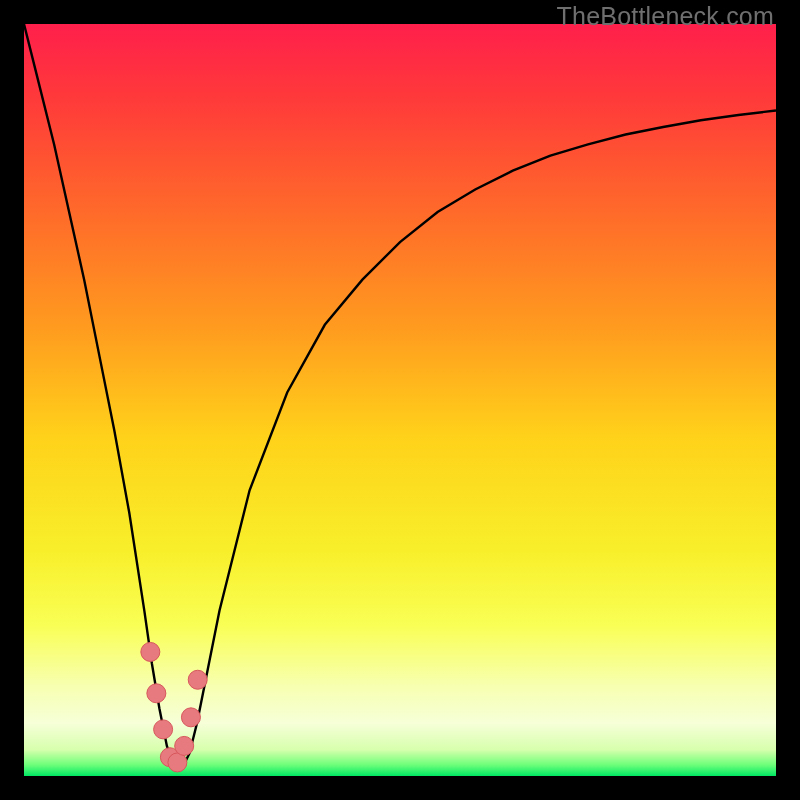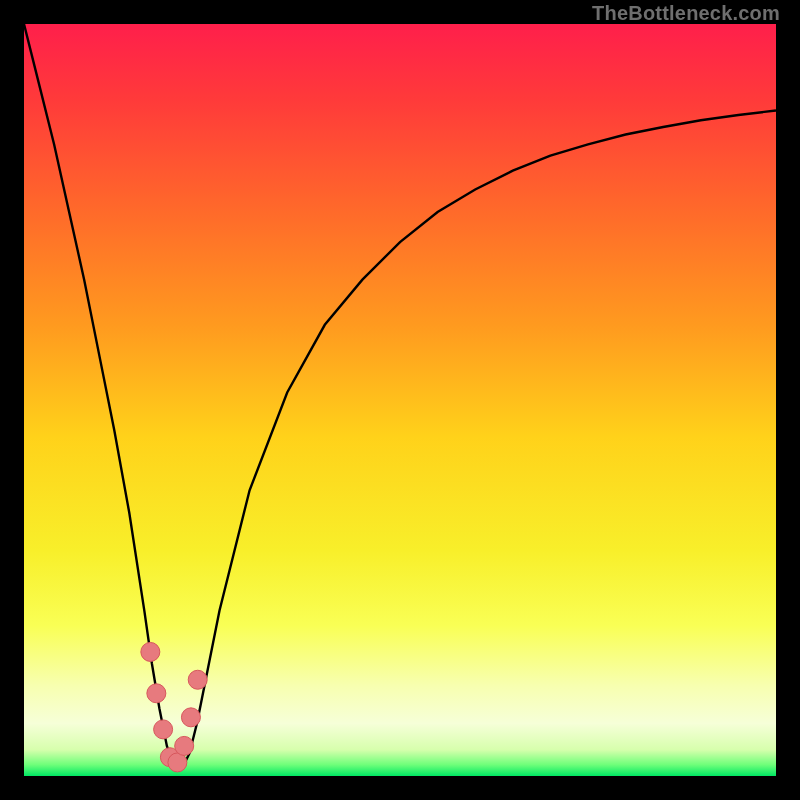--- a/index.html
+++ b/index.html
@@ -22,24 +22,24 @@
   .plot-area {
     position: absolute;
     left: 0;
     top: 0;
     width: 752px;
     height: 752px;
   }
   .watermark {
     position: absolute;
     top: 2px;
-    right: 20px;
+    right: 26px;
     color: #6f6f6f;
-    font-size: 20px;
-    font-weight: 700;
+    font-size: 25px;
+    font-weight: 400;
     letter-spacing: 0.2px;
     user-select: none;
   }
   svg { display: block; }
 </style>
 </head>
 <body>
 
 <div class="frame">
   <svg class="plot-area" width="752" height="752" viewBox="0 0 752 752" preserveAspectRatio="none">

